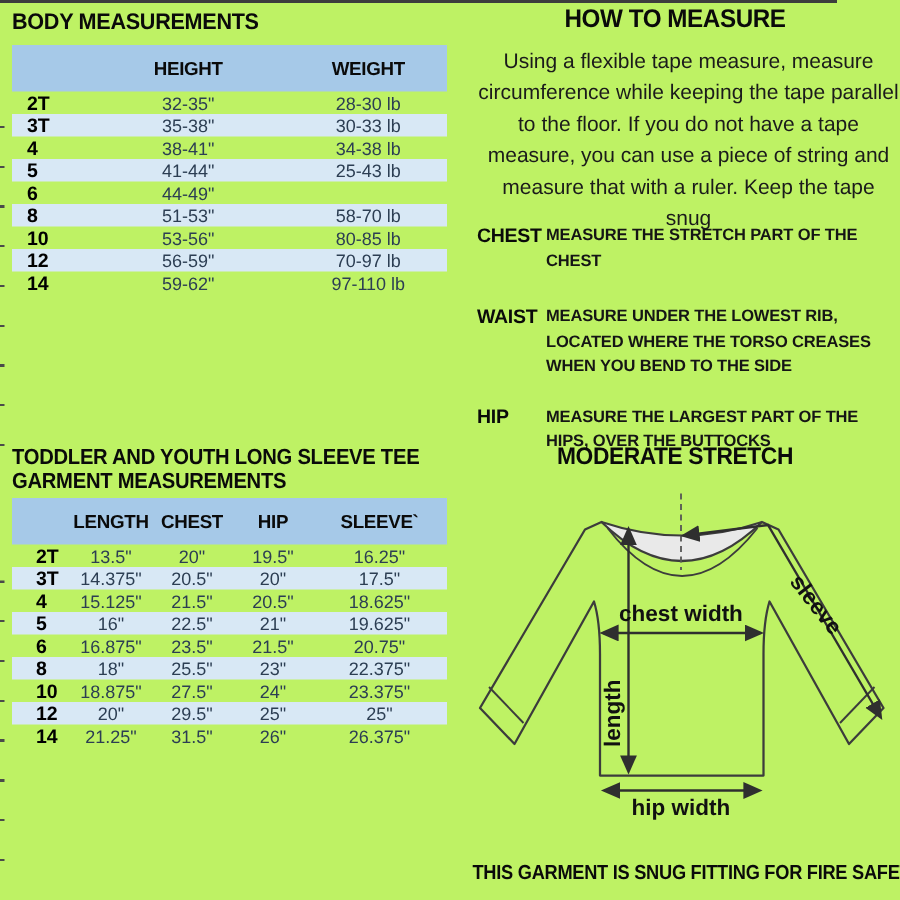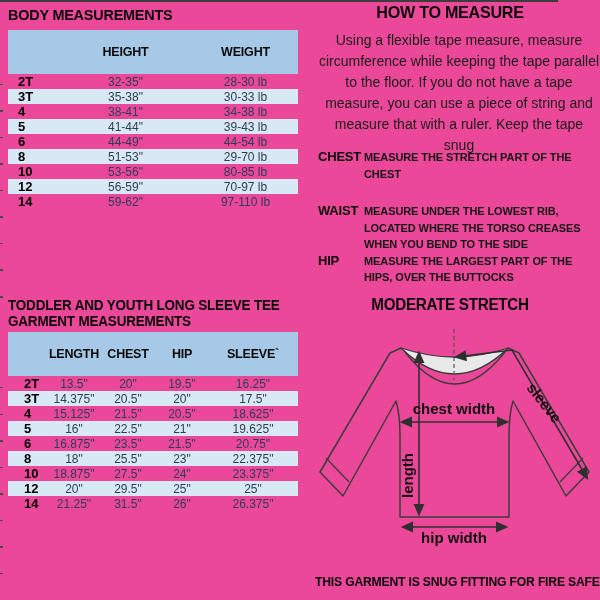--- a/index.html
+++ b/index.html
@@ -1,58 +1,58 @@
 <!DOCTYPE html>
 <html><head>
 <meta charset="utf-8">
 <style>
   html,body{margin:0;padding:0;background:#fff;}
   .canvas{
-    position:relative;width:600px;height:600px;background:#ec4899;overflow:hidden;
+    position:relative;width:600px;height:600px;background:#bef264;overflow:hidden;
     font-family:"Liberation Sans",sans-serif;color:#111;
     --header-blue:#a6c9e8;--row-blue:#d8e8f5;--value-text:#2c3e53;--line-dark:#3d3d3d;
   }
   .top-rule{position:absolute;left:0;top:0;width:558px;height:2px;background:var(--line-dark);}
   
   .ticks{position:absolute;left:0;width:3px;
     background:repeating-linear-gradient(to bottom,#4a4a4a 0 1.5px,transparent 1.5px 26.5px);}
   .ticks-1{top:83.5px;height:214px}
   .ticks-2{top:386.5px;height:190px}
 
   
   .sec-title{position:absolute;left:8px;top:6px;margin:0;font-size:15px;font-weight:bold;
     letter-spacing:-.2px;transform:scaleX(.96);transform-origin:left;white-space:nowrap;color:#0a0a0a;}
   .t2-title{position:absolute;left:8px;top:297px;margin:0;font-size:14.5px;font-weight:bold;
     line-height:1.12;letter-spacing:-.2px;transform:scaleX(.93);transform-origin:left;
     white-space:nowrap;color:#0a0a0a;}
   .table{position:absolute;left:8px;width:290px;}
   .t1{top:30px}
   .t2{top:332px}
-  .thead{display:grid;height:44px;background:var(--header-blue);align-items:center;
+  .thead{display:grid;height:31px;background:var(--header-blue);align-items:center;
     font-weight:bold;font-size:12.5px;letter-spacing:-.2px;color:#0a0a0a;}
   .t1 .thead,.t1 .row{grid-template-columns:50px 135px 105px;}
   .t2 .thead,.t2 .row{grid-template-columns:40px 52px 56px 52px 90px;}
   .row{display:grid;height:15px;align-items:center;font-size:12px;color:var(--value-text);}
   .row.alt{background:var(--row-blue);}
   .cell{text-align:center;}
   .cell.size{text-align:left;font-weight:bold;font-size:13px;color:#000;}
   .t1 .cell.size{padding-left:10px;}
   .t2 .cell.size{padding-left:16px;}
   .thead .cell.size{padding-left:0;}
 
   
   .right-col{position:absolute;left:300px;top:0;width:300px;height:460px;}
   .htm-title{position:absolute;top:3px;left:0;width:100%;margin:0;text-align:center;
     font-size:17px;font-weight:bold;letter-spacing:-.3px;transform:scaleX(.95);color:#0a0a0a;}
   .intro{position:absolute;top:30px;left:18px;right:0;margin:0;text-align:center;
     font-size:14px;line-height:1.5;color:#1b1b1b;}
   .defs{position:absolute;top:149px;left:18px;right:2px;}
   .def{display:grid;grid-template-columns:46px 1fr;}
   .def-chest{margin-bottom:21px}
-  .def-waist{}
+  .def-waist{margin-bottom:17px}
   .def .term{font-weight:bold;font-size:13px;letter-spacing:-.2px;color:#0a0a0a;}
   .def .dtext{font-size:11px;font-weight:bold;line-height:1.5;letter-spacing:-.1px;color:#151515;}
   .stretch-title{position:absolute;top:296px;left:0;width:100%;margin:0;text-align:center;
     font-size:16px;font-weight:bold;letter-spacing:-.3px;transform:scaleX(.95);color:#0a0a0a;}
   .diagram{position:absolute;top:326px;left:2px;}
   .footer{position:absolute;top:574px;left:0;width:100%;margin:0;text-align:center;
     font-size:13.5px;font-weight:bold;white-space:nowrap;letter-spacing:-.2px;
     transform:scaleX(.9);transform-origin:center;color:#0a0a0a;}
   .shirt-label{font-weight:bold;font-size:15px;fill:#111;}
 </style>
@@ -84,31 +84,30 @@
           <div class="cell">30-33 lb</div>
         </div>
         <div class="row">
           <div class="cell size">4</div>
           <div class="cell">38-41"</div>
           <div class="cell">34-38 lb</div>
         </div>
         <div class="row alt">
           <div class="cell size">5</div>
           <div class="cell">41-44"</div>
-          <div class="cell">39-43 lb</div>
+          <div class="cell">25-43 lb</div>
         </div>
         <div class="row">
           <div class="cell size">6</div>
           <div class="cell">44-49"</div>
-          <div class="cell">44-54 lb</div>
         </div>
         <div class="row alt">
           <div class="cell size">8</div>
           <div class="cell">51-53"</div>
-          <div class="cell">29-70 lb</div>
+          <div class="cell">58-70 lb</div>
         </div>
         <div class="row">
           <div class="cell size">10</div>
           <div class="cell">53-56"</div>
           <div class="cell">80-85 lb</div>
         </div>
         <div class="row alt">
           <div class="cell size">12</div>
           <div class="cell">56-59"</div>
           <div class="cell">70-97 lb</div>

